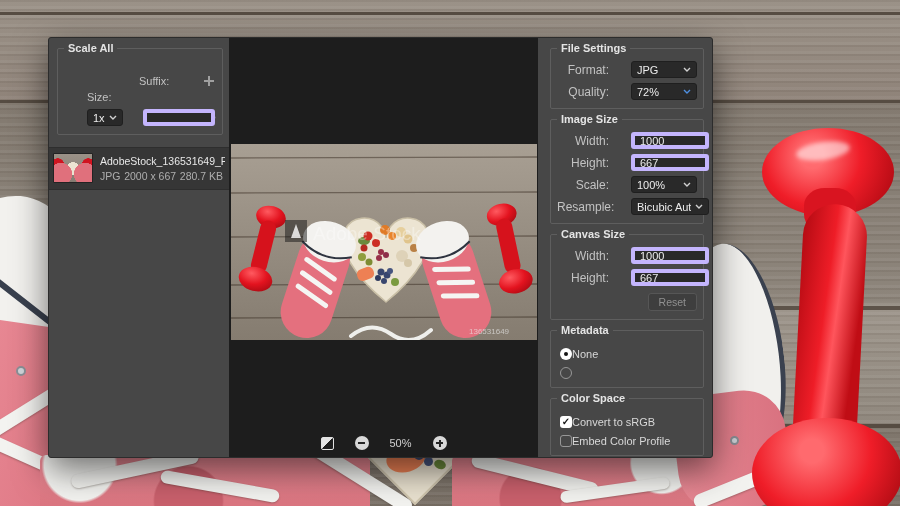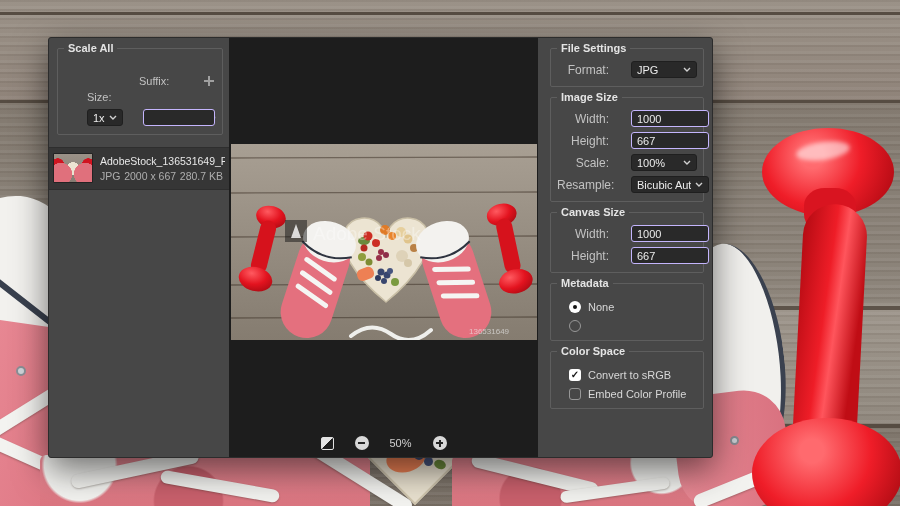--- a/index.html
+++ b/index.html
@@ -74,29 +74,29 @@
     font-size:11px; color:#d6d6d6; border:1px solid #2c2c2c; overflow:hidden; }
   .left-panel { width:180px; flex:none; }
   .center-panel { width:309px; flex:none; background:#1d1d1d; position:relative; }
   .right-panel { width:174px; flex:none; display:flex; flex-direction:column; }
 
   .group { position:relative; border:1px solid #5e5e5e; border-radius:2px; margin:10px 8px 0 12px; padding:10px 6px 8px 6px; }
   .legend { position:absolute; top:-7px; left:6px; background:#474747; padding:0 4px; color:#e4e4e4; font-weight:700; font-size:11px; white-space:nowrap; }
   .frow { display:flex; align-items:center; margin-top:5px; }
   .frow:first-of-type { margin-top:2px; }
   .flabel { width:52px; flex:none; text-align:right; margin-right:22px; color:#c2c2c2; font-size:12px; }
-  .inp { height:17px; width:78px; background:#292929; border:1px solid #c4b5fd; border-radius:3px;
+  .inp { height:17px; width:78px; background:#292929; border:4px solid #c4b5fd; border-radius:3px;
     color:#ececec; padding:0 5px; font:11px "Liberation Sans", sans-serif; }
   .sel { height:17px; width:78px; background:#292929; border:1px solid #1f1f1f; border-radius:3px;
     display:flex; align-items:center; justify-content:space-between; padding:0 5px; color:#ececec; cursor:pointer; }
   .sel .txt { overflow:hidden; white-space:nowrap; }
   .unit { margin-left:6px; color:#c2c2c2; font-size:10.5px; }
   .chev { flex:none; margin-left:4px; }
 
-  .optrow { display:flex; align-items:flex-start; gap:7px; margin:7px 0 0 12px; cursor:pointer; }
+  .optrow { display:flex; align-items:flex-start; margin:7px 0 0 3px; cursor:pointer; }
   .radio { width:12px; height:12px; border-radius:50%; flex:none; position:relative; }
   .radio.on { background:#fff; }
   .radio.on::after { content:""; position:absolute; left:4px; top:4px; width:4px; height:4px; border-radius:50%; background:#141414; }
   .radio.off { border:1px solid #979797; }
   .cbox { width:12px; height:12px; border-radius:3px; flex:none; display:flex; align-items:center; justify-content:center; }
   .cbox.on { background:#fff; color:#141414; font-size:10px; font-weight:700; }
   .cbox.on::after { content:"\2713"; line-height:1; }
   .cbox.off { border:1px solid #979797; }
   .optlabel { color:#d8d8d8; }
 
@@ -324,20 +324,29 @@
         <span class="legend">File Settings</span>
         <div class="frow">
           <span class="flabel">Format:</span>
           <div class="sel">
             <span class="txt">JPG</span>
             <svg class="chev" width="8" height="5" viewBox="0 0 8 5">
                 <polyline points="1,1 4,4 7,1" fill="none" stroke="#d0d0d0" stroke-width="1.4"></polyline>
               </svg>
           </div>
         </div>
+        <div class="frow">
+          <span class="flabel">Quality:</span>
+          <div class="sel">
+            <span class="txt">72%</span>
+            <svg class="chev" width="8" height="5" viewBox="0 0 8 5">
+                <polyline points="1,1 4,4 7,1" fill="none" stroke="#4e8fe0" stroke-width="1.4"></polyline>
+              </svg>
+          </div>
+        </div>
       </div>
 
       <div class="group">
         <span class="legend">Image Size</span>
         <div class="frow">
           <span class="flabel">Width:</span>
           <input class="inp" value="1000" style="">
           <span class="unit">px</span>
         </div>
         <div class="frow">
@@ -370,20 +379,23 @@
         <div class="frow">
           <span class="flabel">Width:</span>
           <input class="inp" value="1000" style="">
           <span class="unit">px</span>
         </div>
         <div class="frow">
           <span class="flabel">Height:</span>
           <input class="inp" value="667" style="">
           <span class="unit">px</span>
         </div>
+        <div class="reset-row">
+          <button class="btn-reset">Reset</button>
+        </div>
       </div>
 
       <div class="group">
         <span class="legend">Metadata</span>
         <div class="optrow">
           <span class="radio on"></span>
           <span class="optlabel">None</span>
         </div>
         <div class="optrow">
           <span class="radio off"></span>

